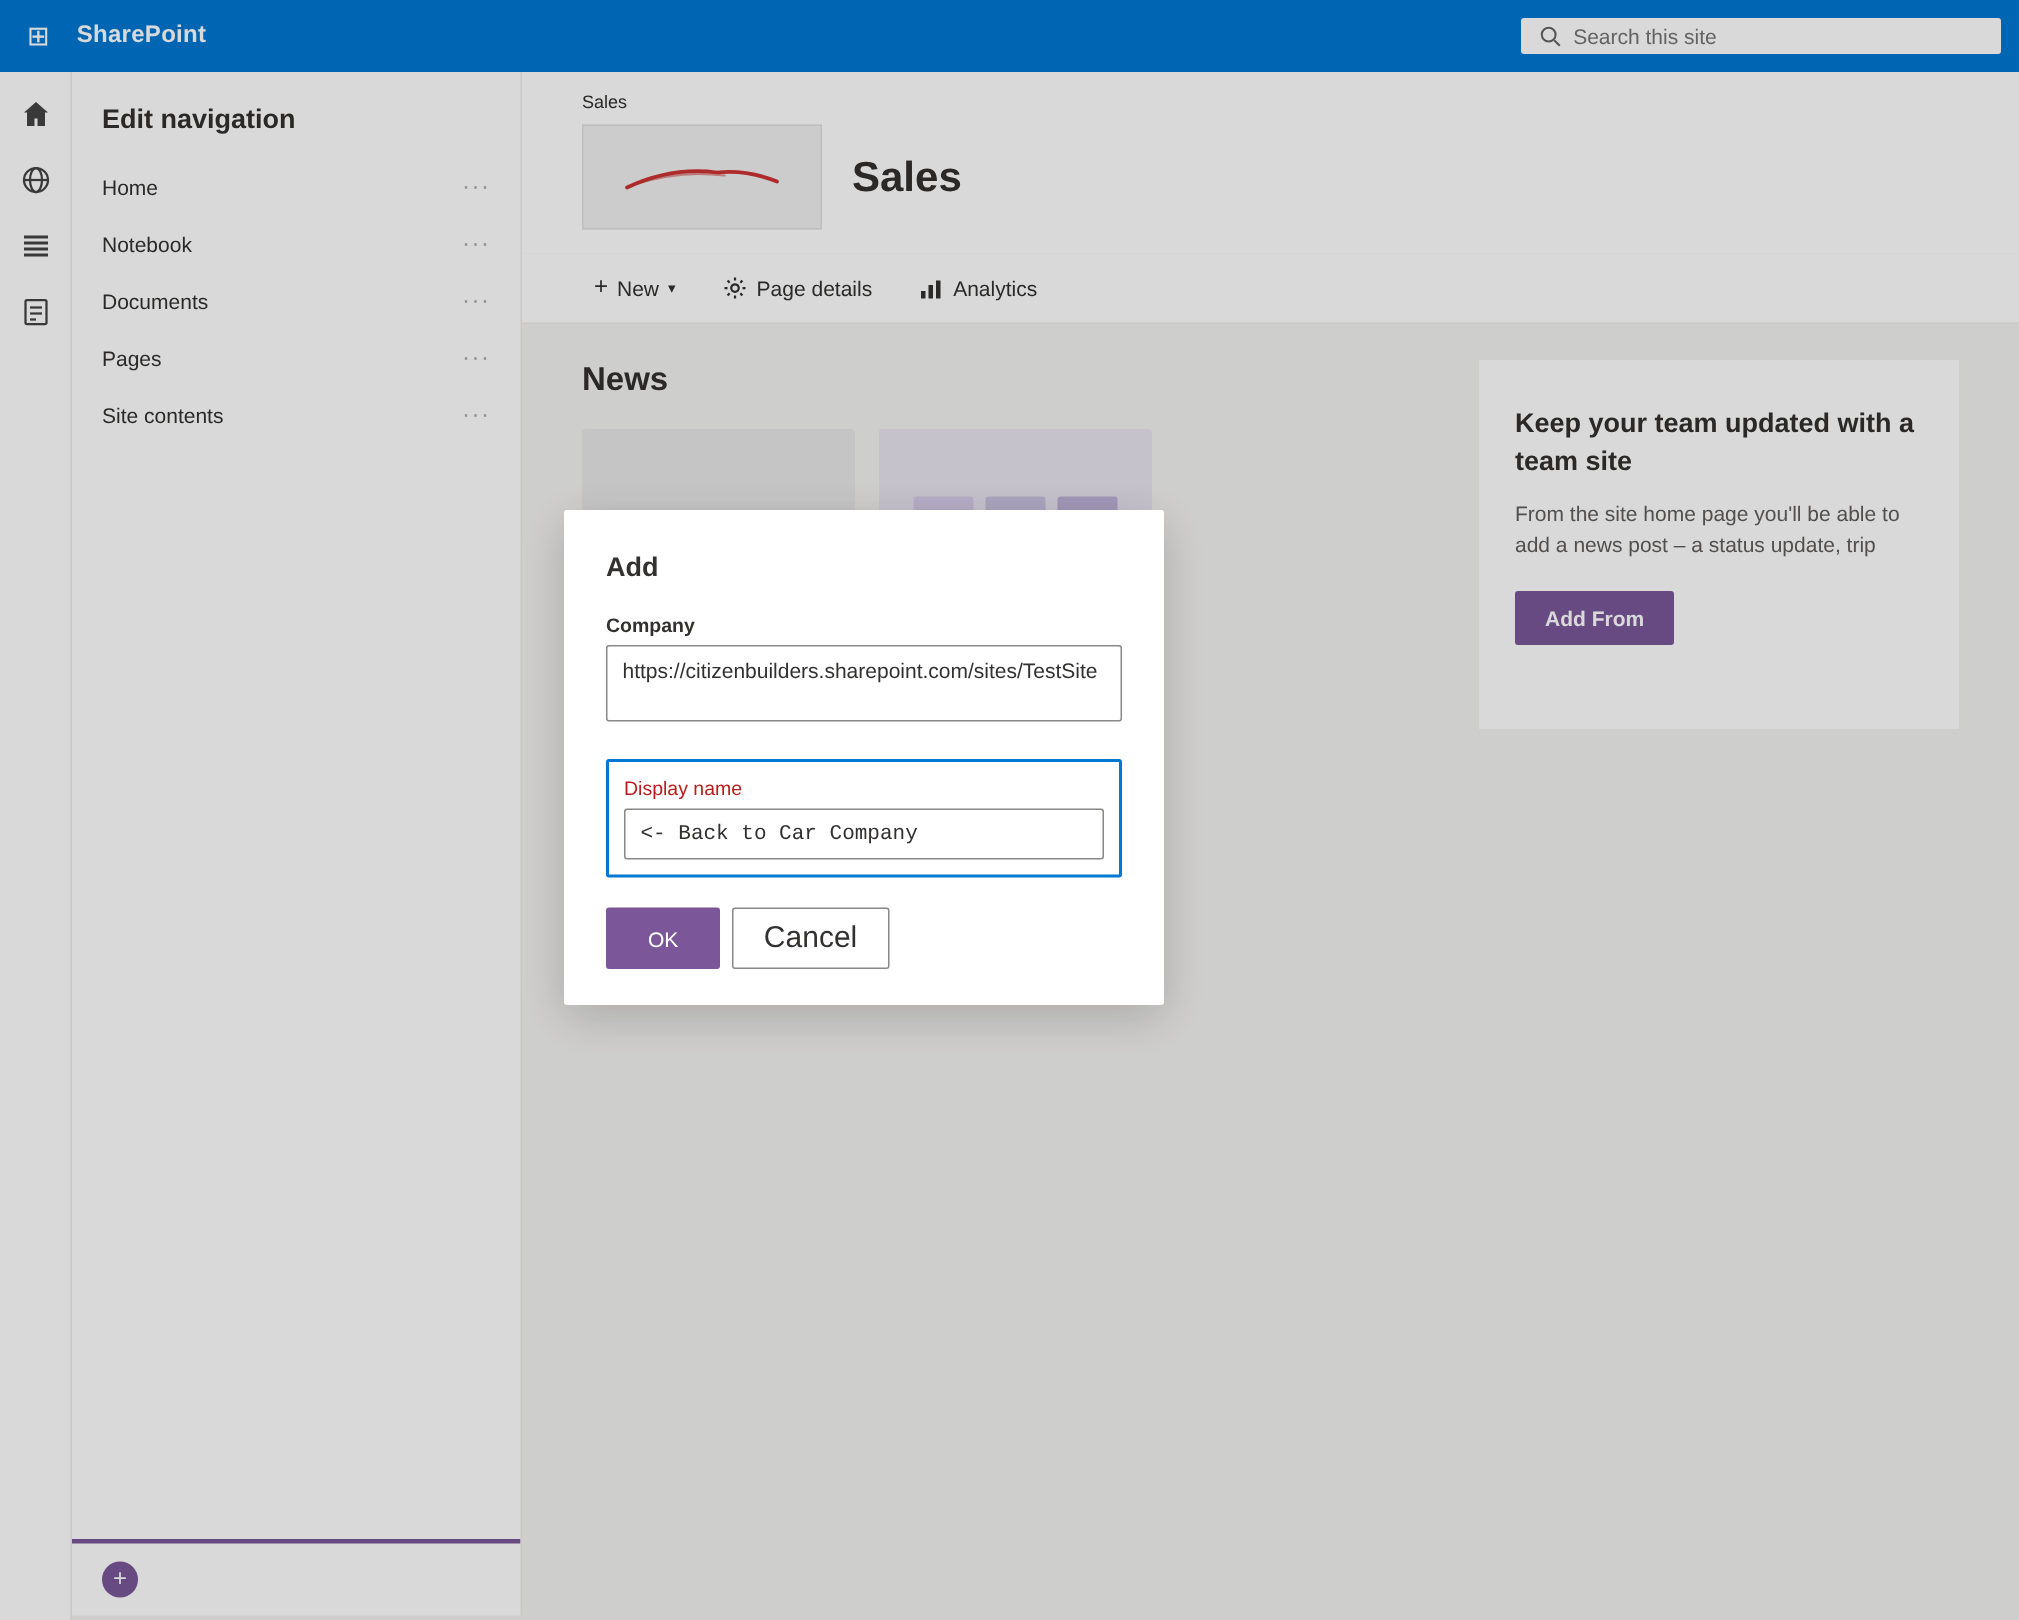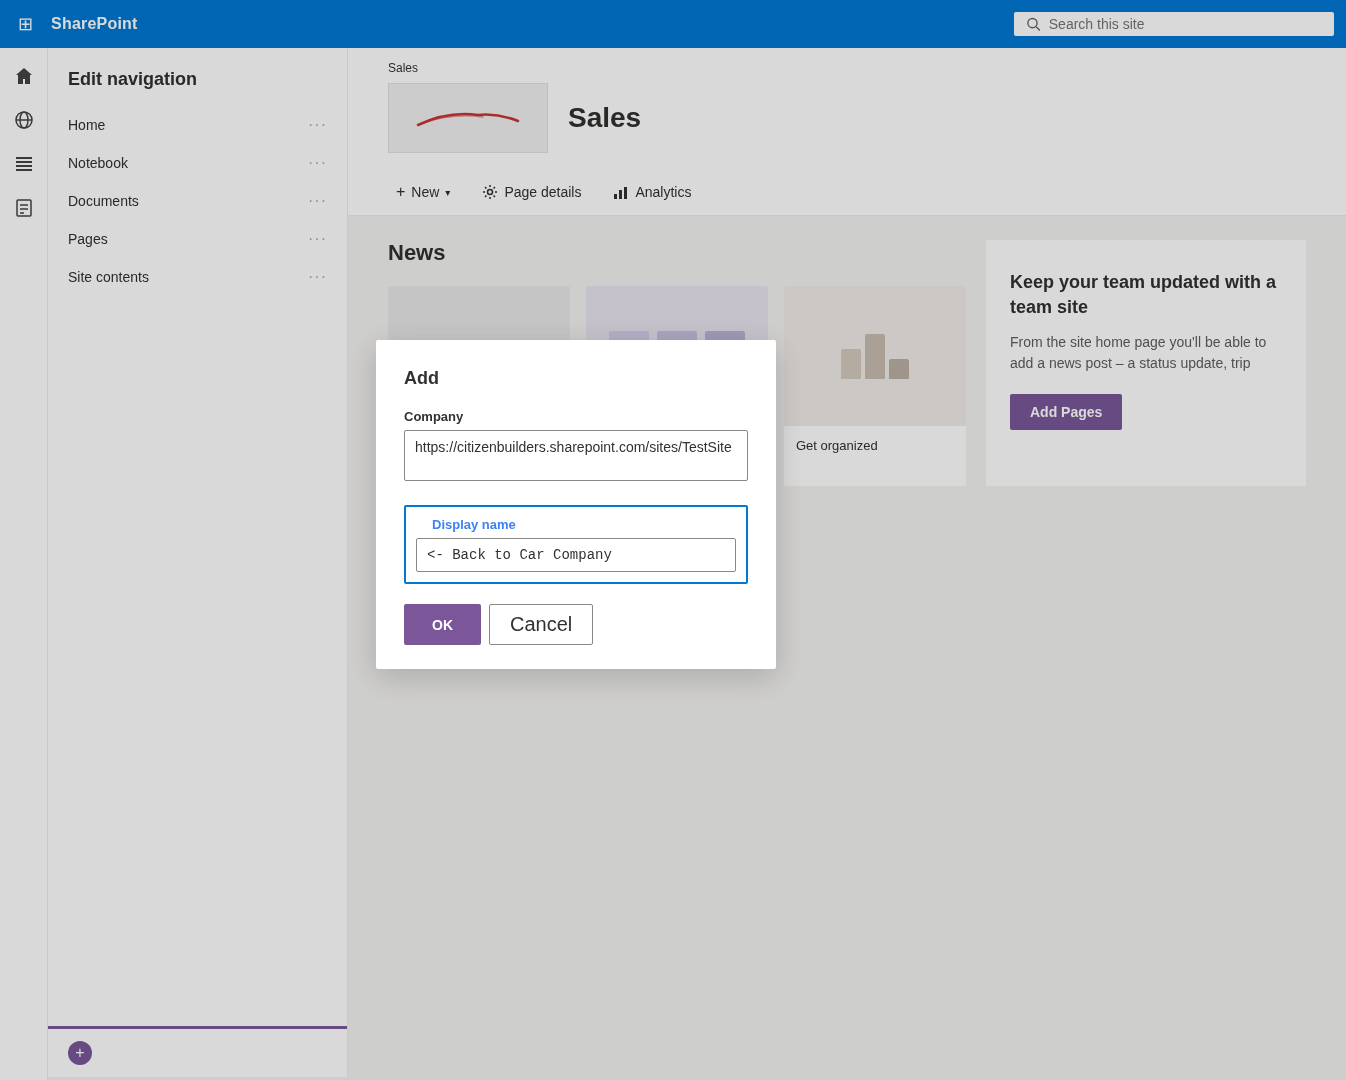--- a/index.html
+++ b/index.html
@@ -324,24 +324,23 @@
       margin-bottom: 20px;
     }
     .modal-display-group {
       border: 2px solid #0078d4;
       border-radius: 2px;
       padding: 10px;
       margin-bottom: 20px;
     }
     .modal-display-label {
       font-size: 13px;
-      font-weight: 700;
-      color: #3b82f6;
+      font-weight: 400;
+      color: #b91c1c;
       margin-bottom: 6px;
-      margin-left: 16px;
     }
     .modal-display-input {
       width: 100%;
       border: 1px solid #8a8886;
       border-radius: 2px;
       padding: 8px 10px;
       font-size: 14px;
       color: #323130;
       outline: none;
       font-family: Liberation Mono, monospace;
@@ -349,21 +348,21 @@
     .modal-buttons {
       display: flex;
       gap: 8px;
     }
     .modal-ok-btn {
       background: #7b579a;
       color: white;
       border: none;
       padding: 8px 28px;
       font-size: 14px;
-      font-weight: 700;
+      font-weight: 400;
       cursor: pointer;
       border-radius: 2px;
     }
     .modal-cancel-btn {
       background: white;
       color: #323130;
       border: 1px solid #8a8886;
       padding: 8px 20px;
       font-size: 20px;
       cursor: pointer;
@@ -504,38 +503,26 @@
                 <div style="display:flex; gap:8px;">
                   <div style="width:40px;height:50px;background:#d5cce8;border-radius:2px;"></div>
                   <div style="width:40px;height:50px;background:#c9c1e0;border-radius:2px;"></div>
                   <div style="width:40px;height:50px;background:#bdb3d8;border-radius:2px;"></div>
                 </div>
               </div>
               <div class="card-content">
                 <div class="card-label">View and share files</div>
               </div>
             </div>
-            <div class="card">
-              <div class="card-image" style="background:#f0ece8;">
-                <div style="display:flex;gap:4px;align-items:flex-end;">
-                  <div style="width:20px;height:30px;background:#d4c9be;border-radius:2px 2px 0 0;"></div>
-                  <div style="width:20px;height:45px;background:#c9bdb1;border-radius:2px 2px 0 0;"></div>
-                  <div style="width:20px;height:20px;background:#bdb0a4;border-radius:2px 2px 0 0;"></div>
-                </div>
-              </div>
-              <div class="card-content">
-                <div class="card-label">Get organized</div>
-              </div>
-            </div>
           </div>
         </div>
         <div class="right-panel">
           <div class="right-panel-title">Keep your team updated with a team site</div>
           <div class="right-panel-text">From the site home page you'll be able to add a news post – a status update, trip</div>
-          <button class="add-news-btn">Add Pages</button>
+          <button class="add-news-btn">Add From</button>
         </div>
       </div>
     </div>
   </div>
 </div>
 
 <div class="modal-overlay">
   <div class="modal">
     <div class="modal-title">Add</div>
 

